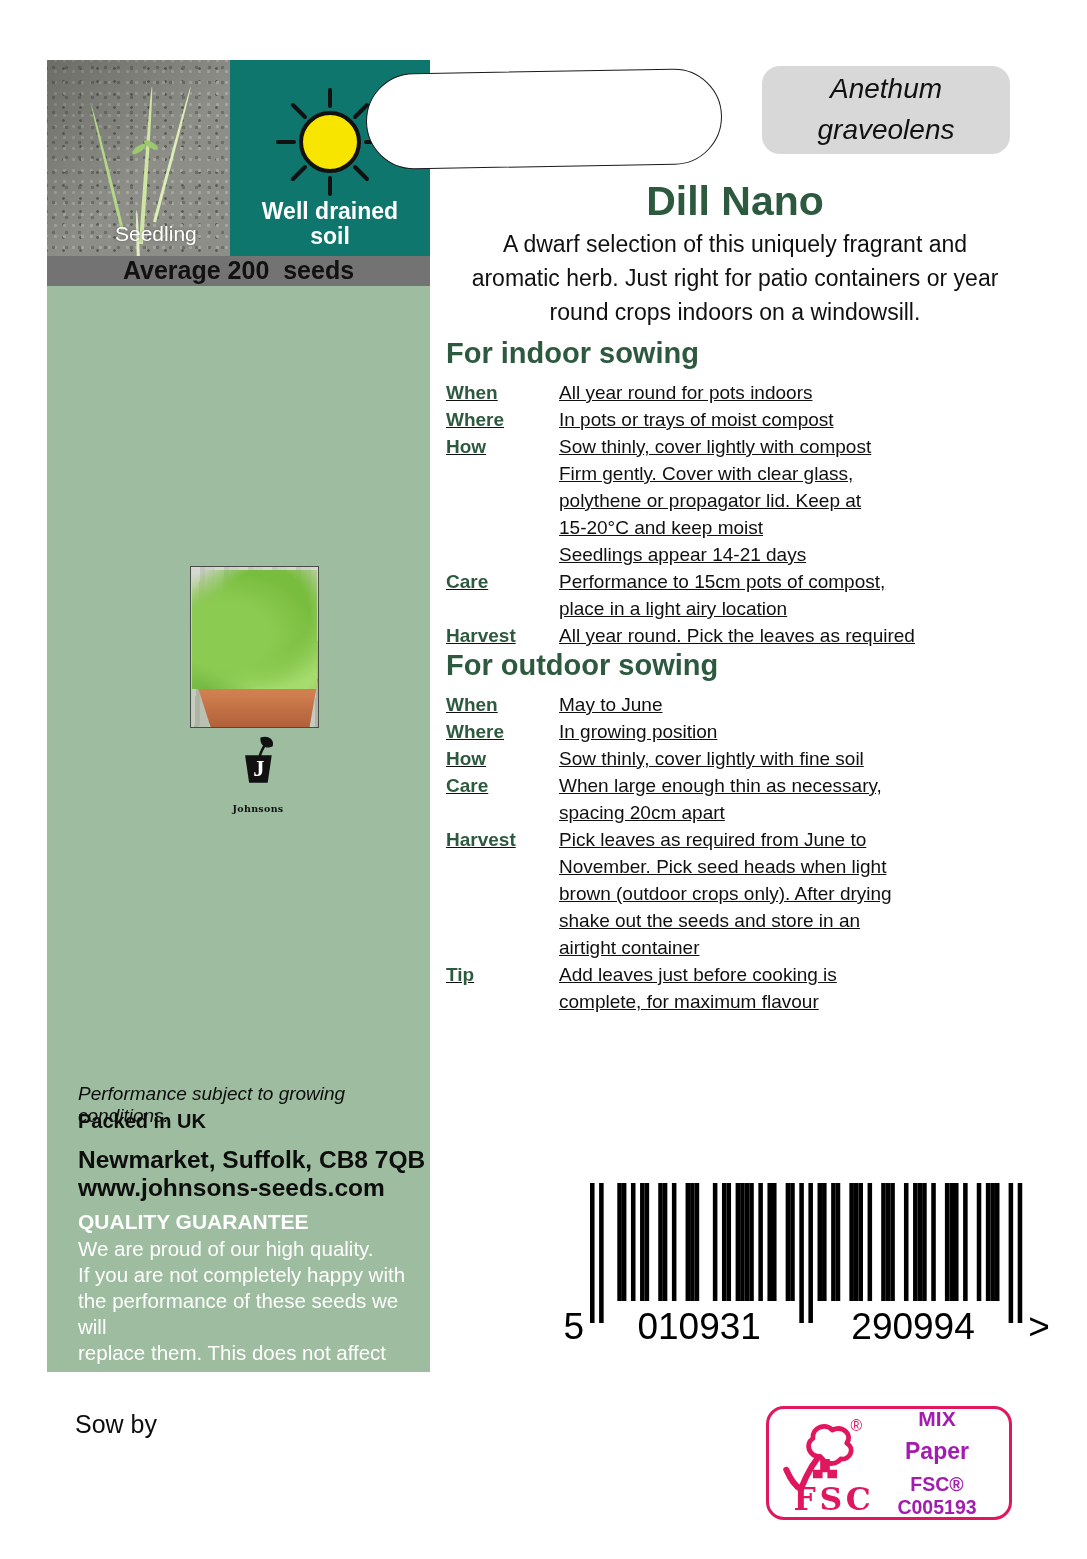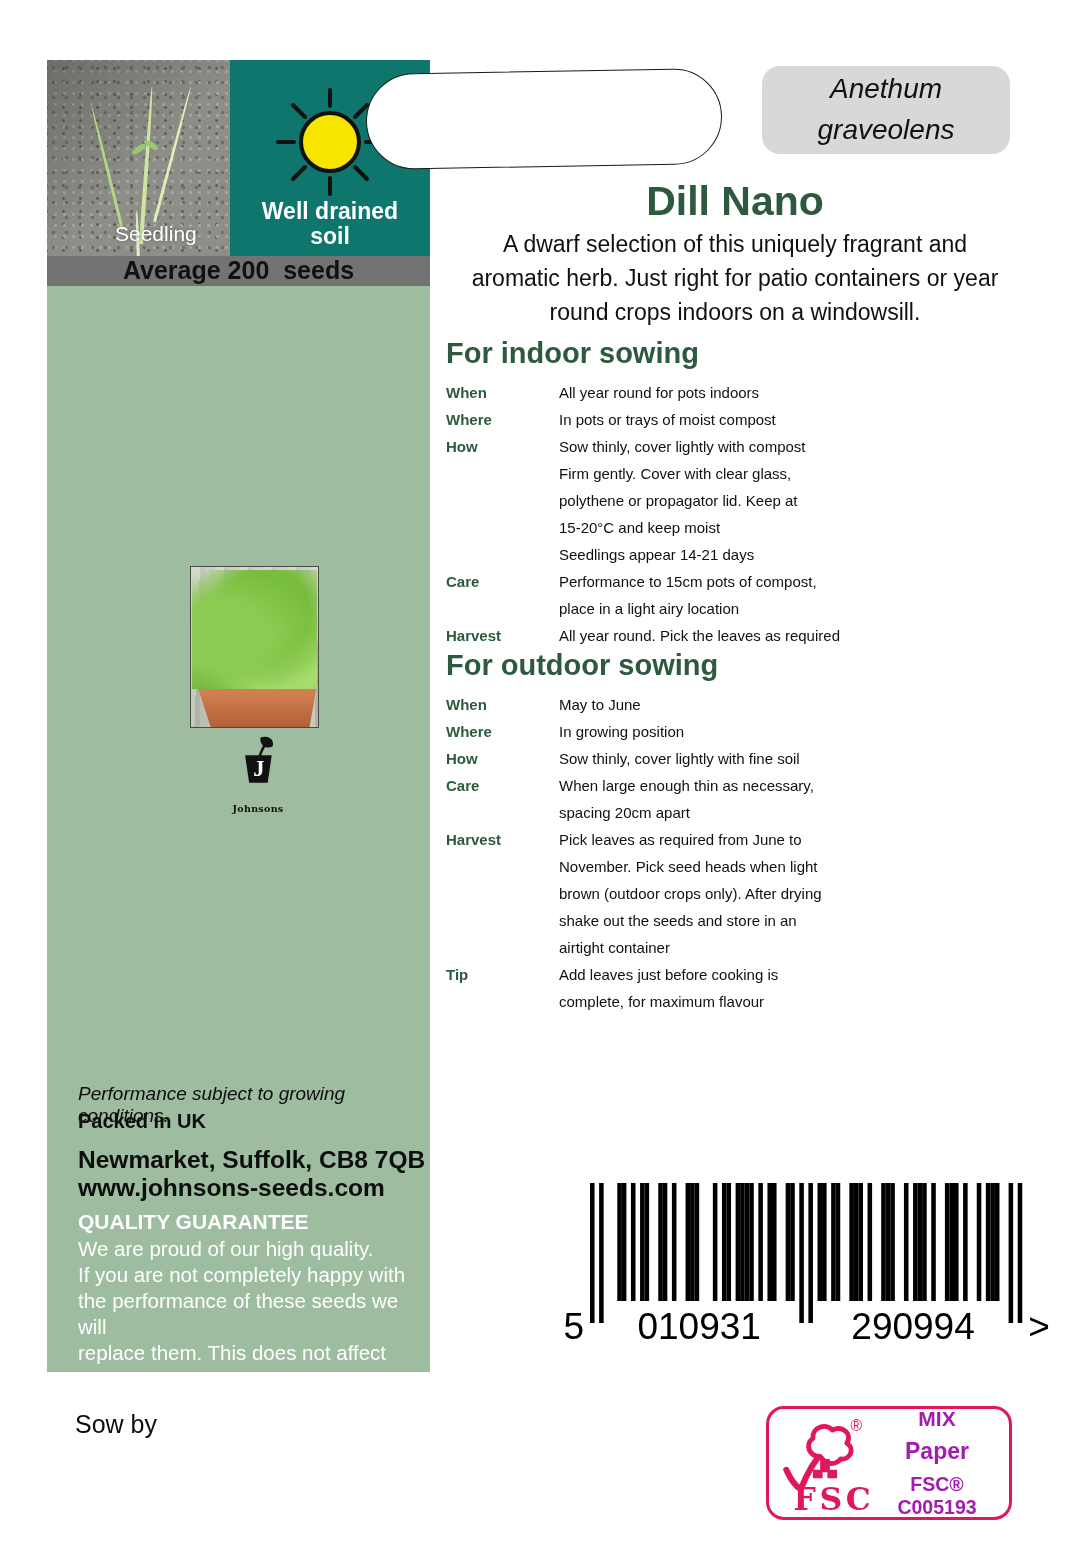--- a/index.html
+++ b/index.html
@@ -55,21 +55,21 @@
 
   
   .title{left:445px;top:178px;width:580px;text-align:center;font-size:41px;font-weight:bold;
     color:#2d5a3e;}
   .desc{left:443px;top:227px;width:584px;text-align:center;font-size:23px;line-height:34px;color:#101010;}
 
   
   .sections{left:446px;top:337px;width:586px;}
   .sections h2{margin:0 0 9px 0;font-size:29px;font-weight:bold;color:#2d5a3e;}
   .sections h2.second{}
-  .srow{display:flex;font-size:15px;line-height:27px;}
+  .srow{display:flex;font-size:19px;line-height:27px;text-decoration:underline;}
   .srow .lbl{flex:0 0 113px;font-weight:bold;color:#2d5a3e;}
   .srow .val{flex:1;color:#101010;}
 
   
   .dill-photo{left:190px;top:566px;width:127px;height:160px;border:1px solid #4a4a4a;
     background-image:
       linear-gradient(180deg,rgba(255,255,255,.28),rgba(255,255,255,0) 45%),
       repeating-linear-gradient(92deg,#c5cbbd 0 9px,#aeb5a6 9px 14px,#bac1b2 14px 24px);
     overflow:hidden;z-index:2;}
   .foliage{position:absolute;left:1px;right:1px;top:3px;bottom:24%;z-index:2;

